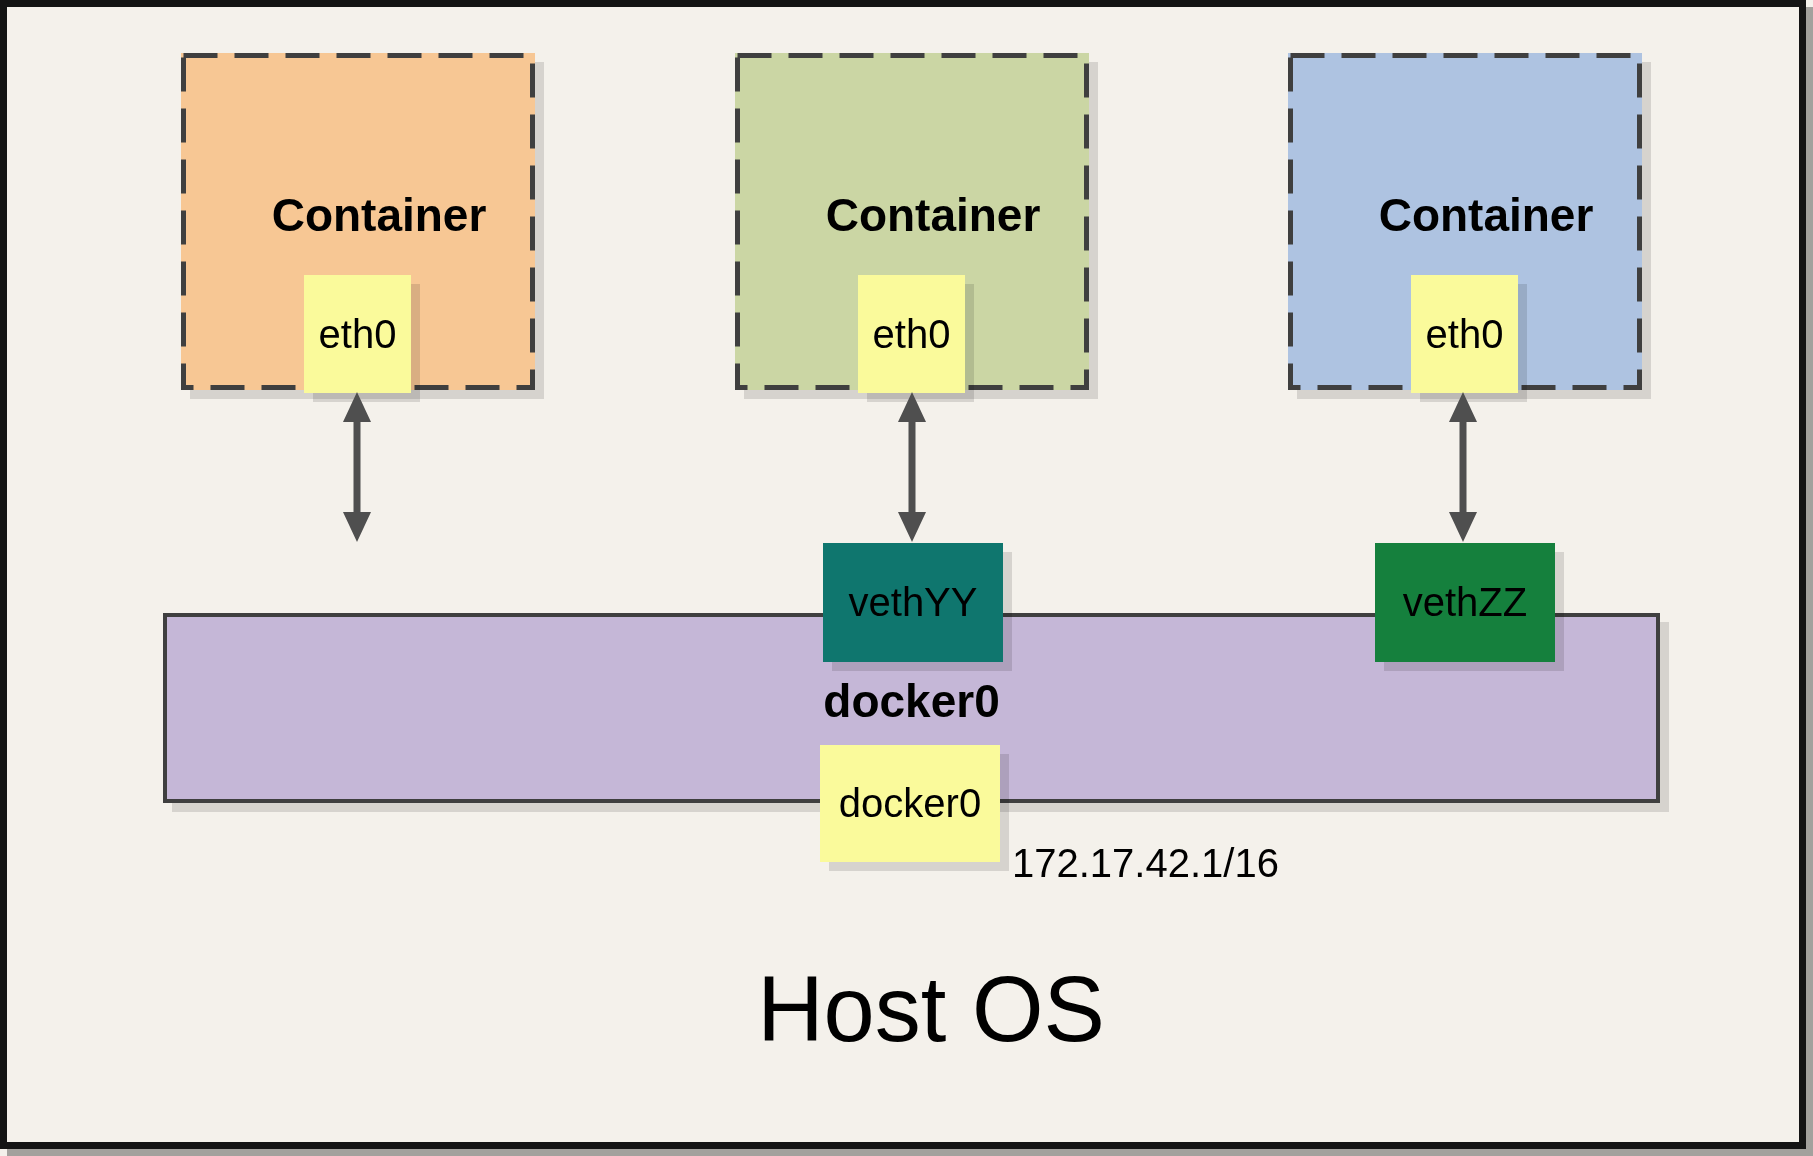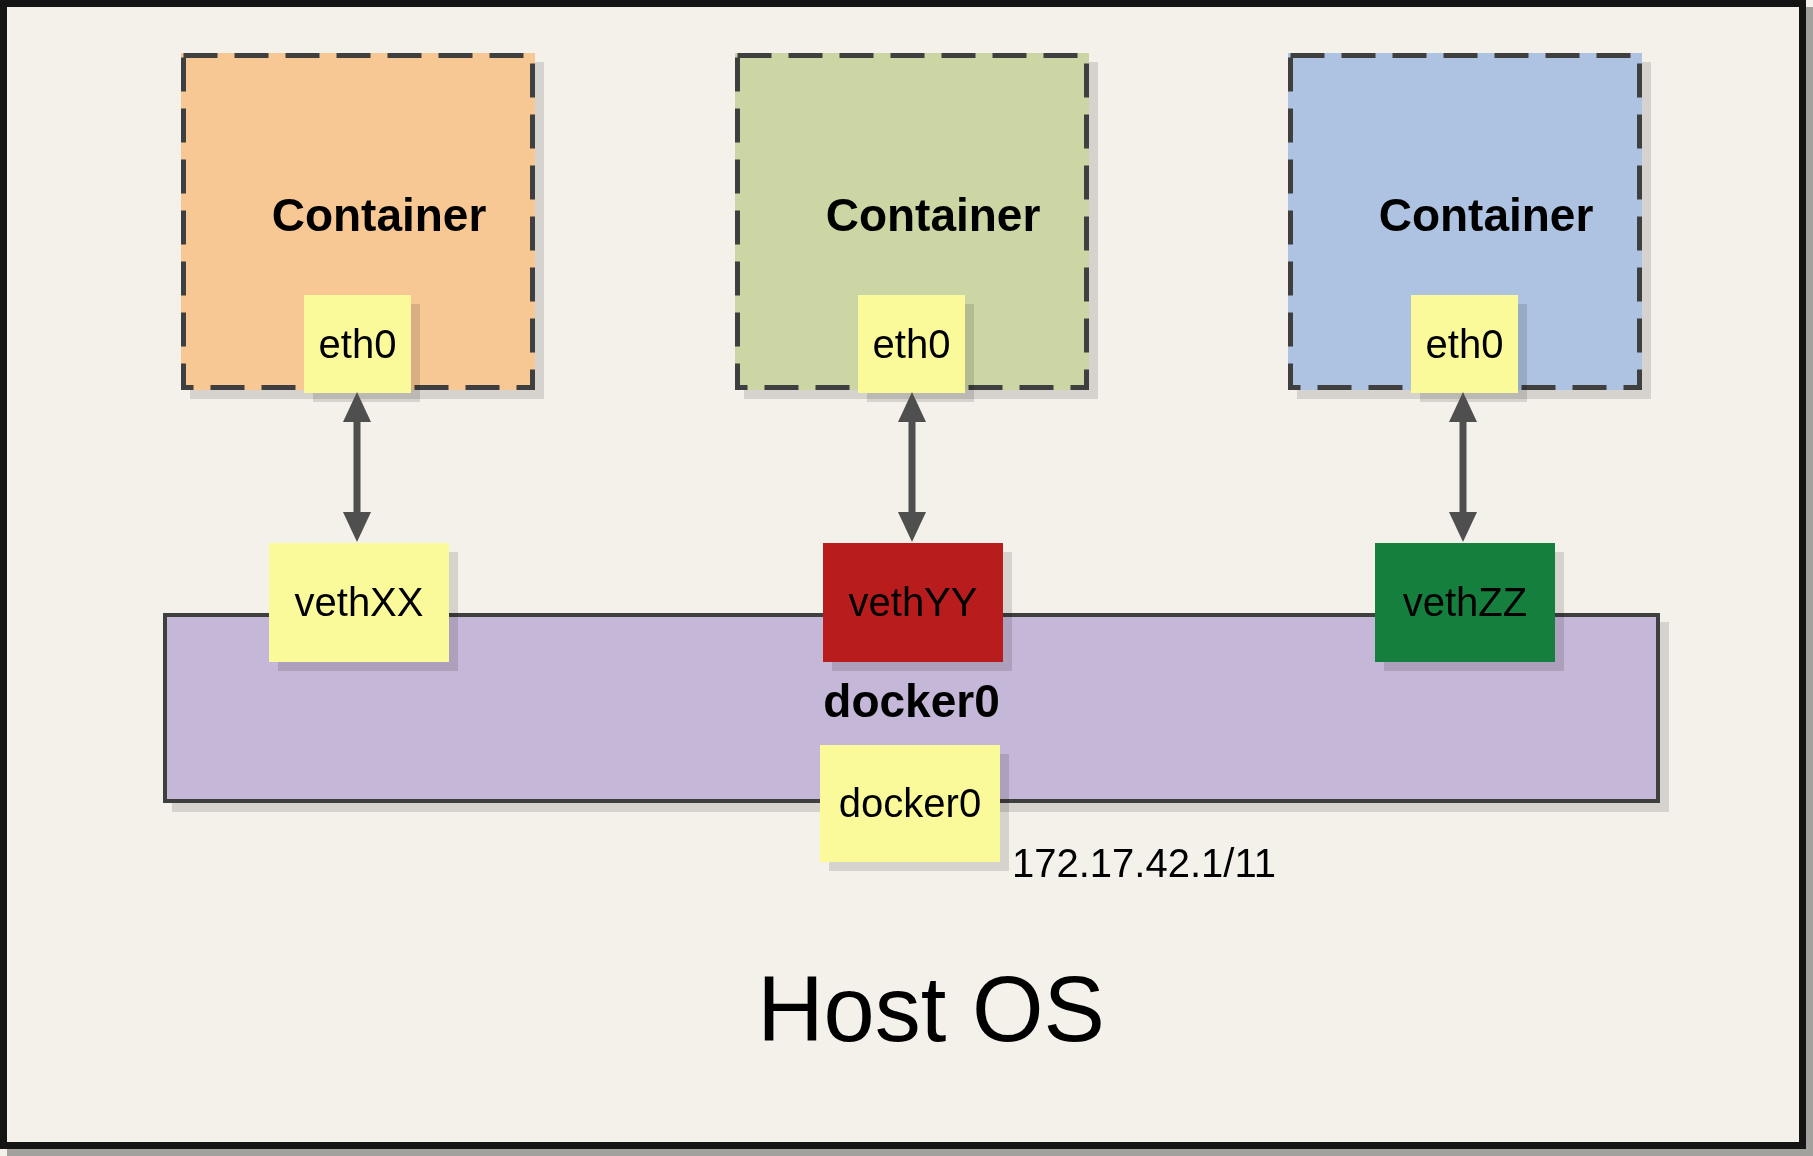--- a/index.html
+++ b/index.html
@@ -60,21 +60,21 @@
     display: flex;
     align-items: center;
     justify-content: center;
     font-size: 40px;
     color: #000;
   }
   .eth-box {
     left: 123px;
     bottom: -3px;
     width: 107px;
-    height: 98px;
+    height: 118px;
   }
   .veth-box {
     top: 536px;
     width: 180px;
     height: 119px;
     z-index: 4;
   }
   .docker0-box {
     left: 813px;
     top: 738px;
@@ -188,31 +188,28 @@
   <svg class="arrow" style="left:1436px;" viewBox="0 0 40 152">
     <line x1="20" y1="26" x2="20" y2="126" stroke-width="7"></line>
     <polygon points="20,1 34,31 6,31"></polygon>
     <polygon points="20,151 34,121 6,121"></polygon>
   </svg>
 
   <div class="bridge-bar" style="background-color: rgb(197, 183, 215);">
     <div class="bridge-title">docker0</div>
   </div>
 
-  <div class="iface-box veth-box" style="left: 262px; background-color: rgb(250, 250, 155);">
-    <span>vethXX</span>
-  </div>
-  <div class="iface-box veth-box" style="left: 816px; background-color: #b91c1c;">
+  <div class="iface-box veth-box" style="left: 816px; background-color: #0f766e;">
     <span>vethYY</span>
   </div>
   <div class="iface-box veth-box" style="left: 1368px; background-color: #15803d;">
     <span>vethZZ</span>
   </div>
 
   <div class="iface-box docker0-box" style="background-color: rgb(250, 250, 155);">
     <span>docker0</span>
   </div>
 
-  <div class="ip-label">172.17.42.1/11</div>
+  <div class="ip-label">172.17.42.1/16</div>
 
   <div class="host-label">Host OS</div>
 
 </div>
 
 </body></html>

